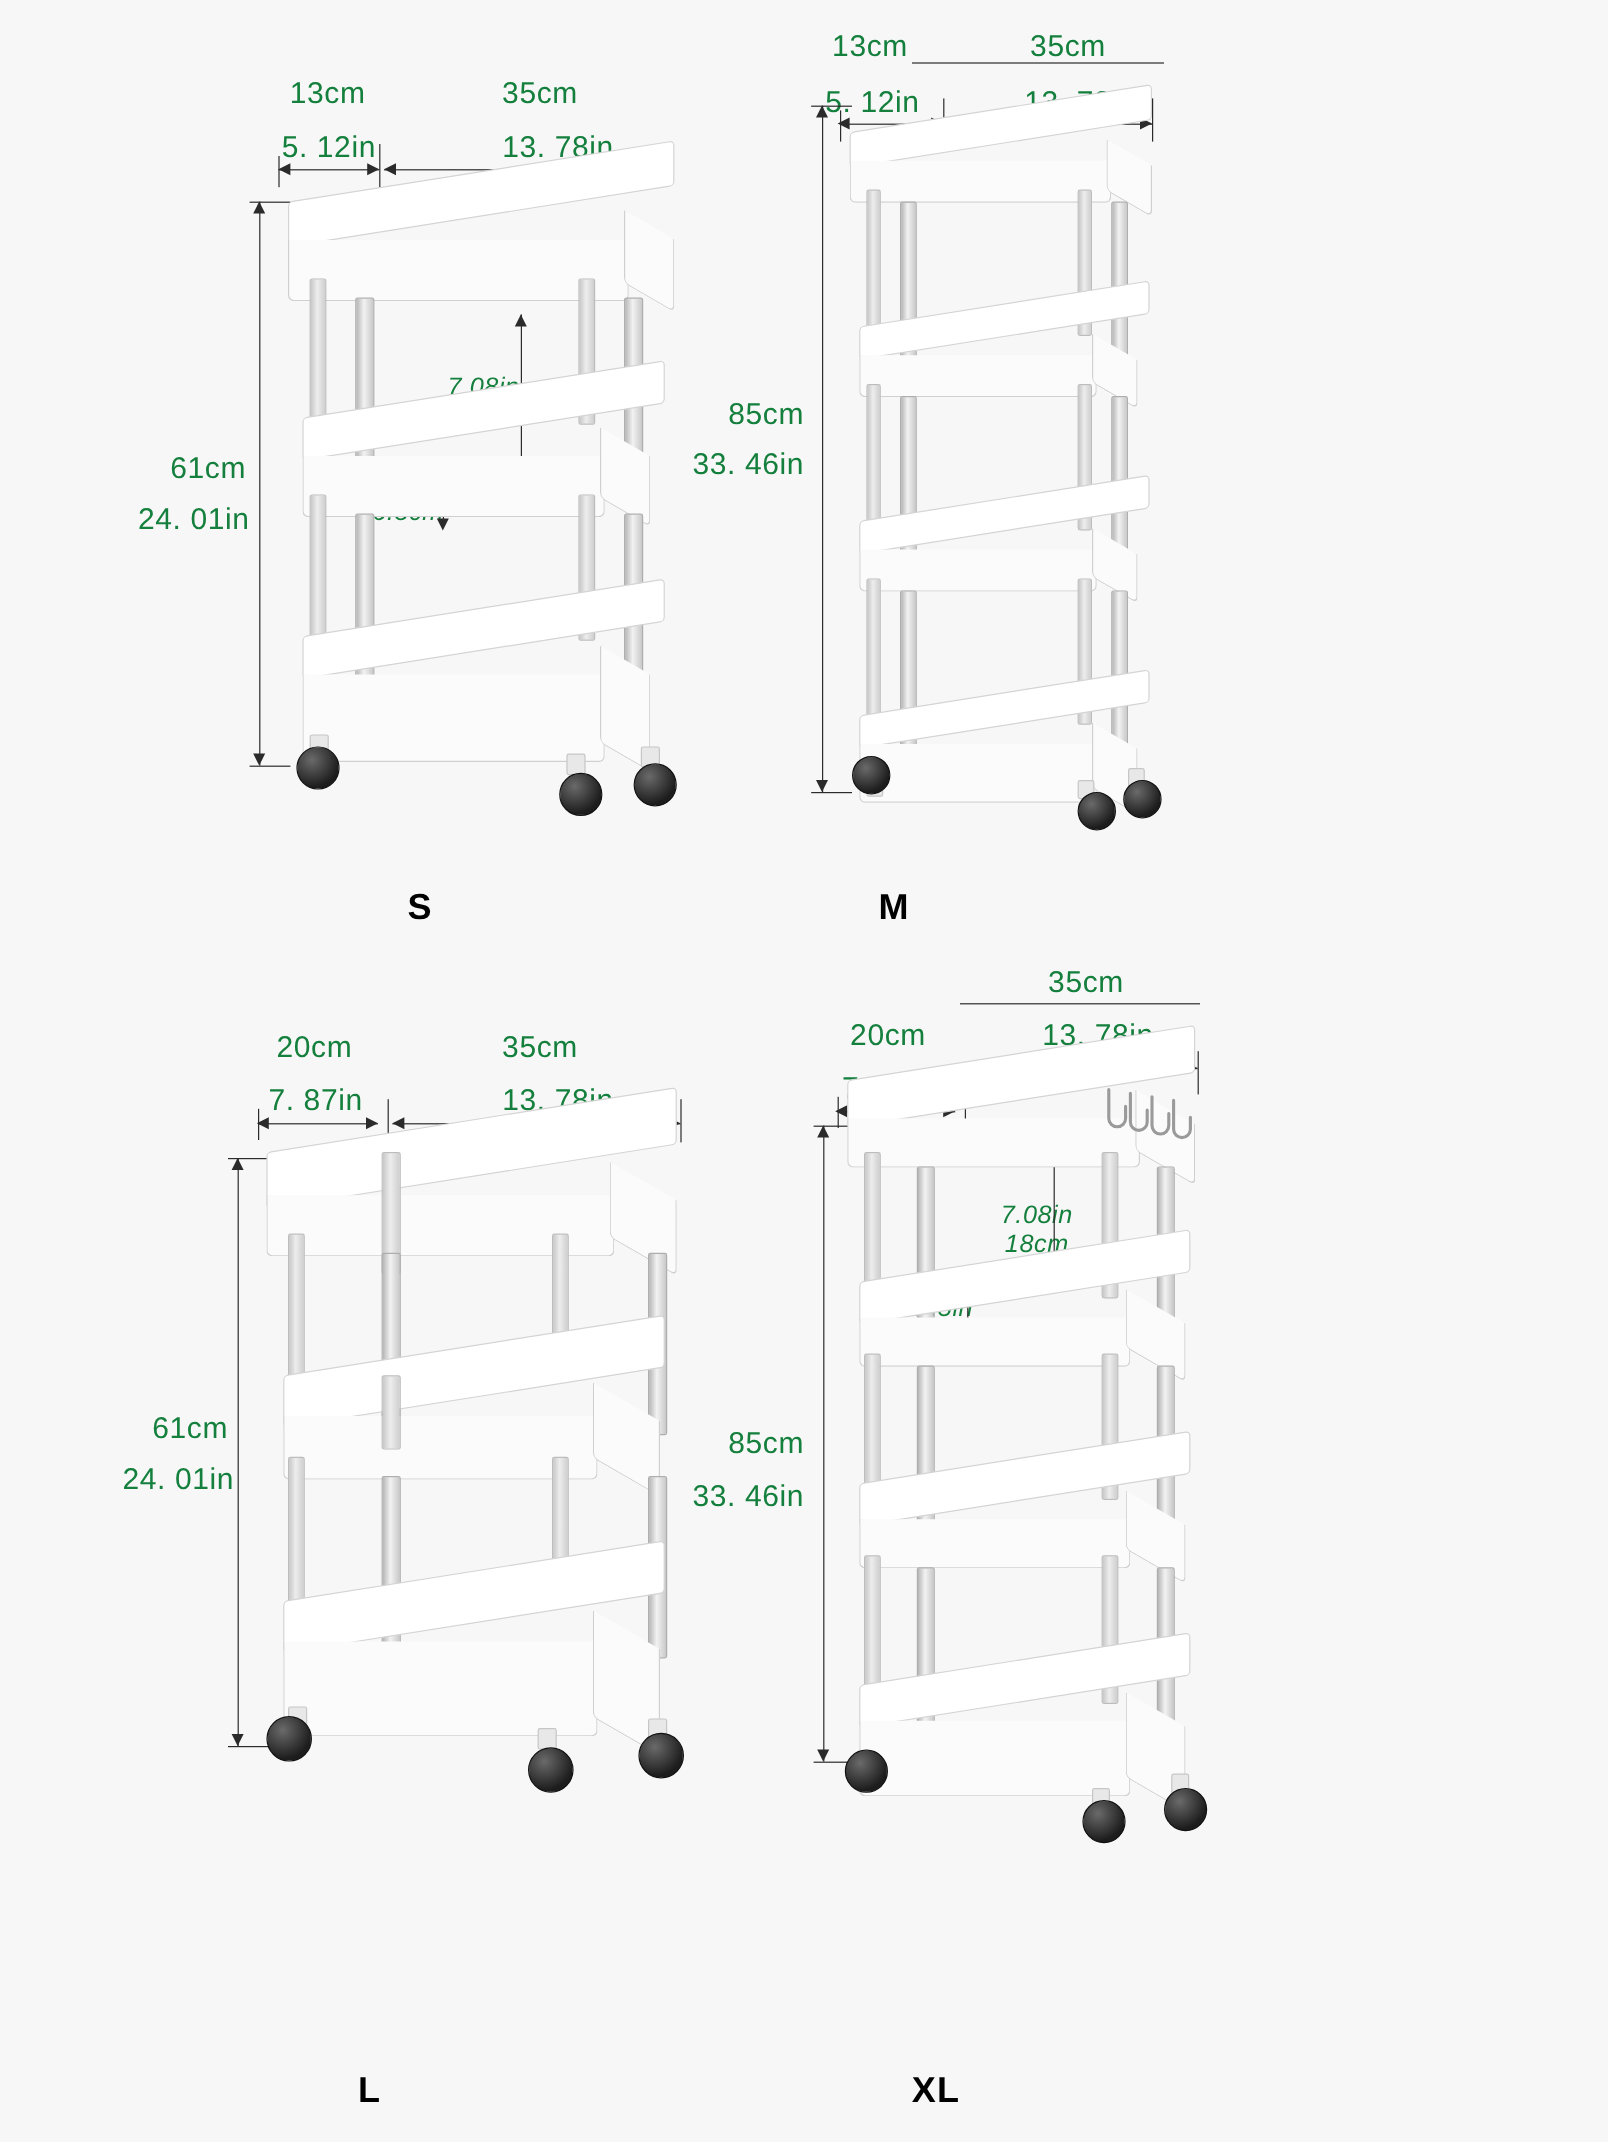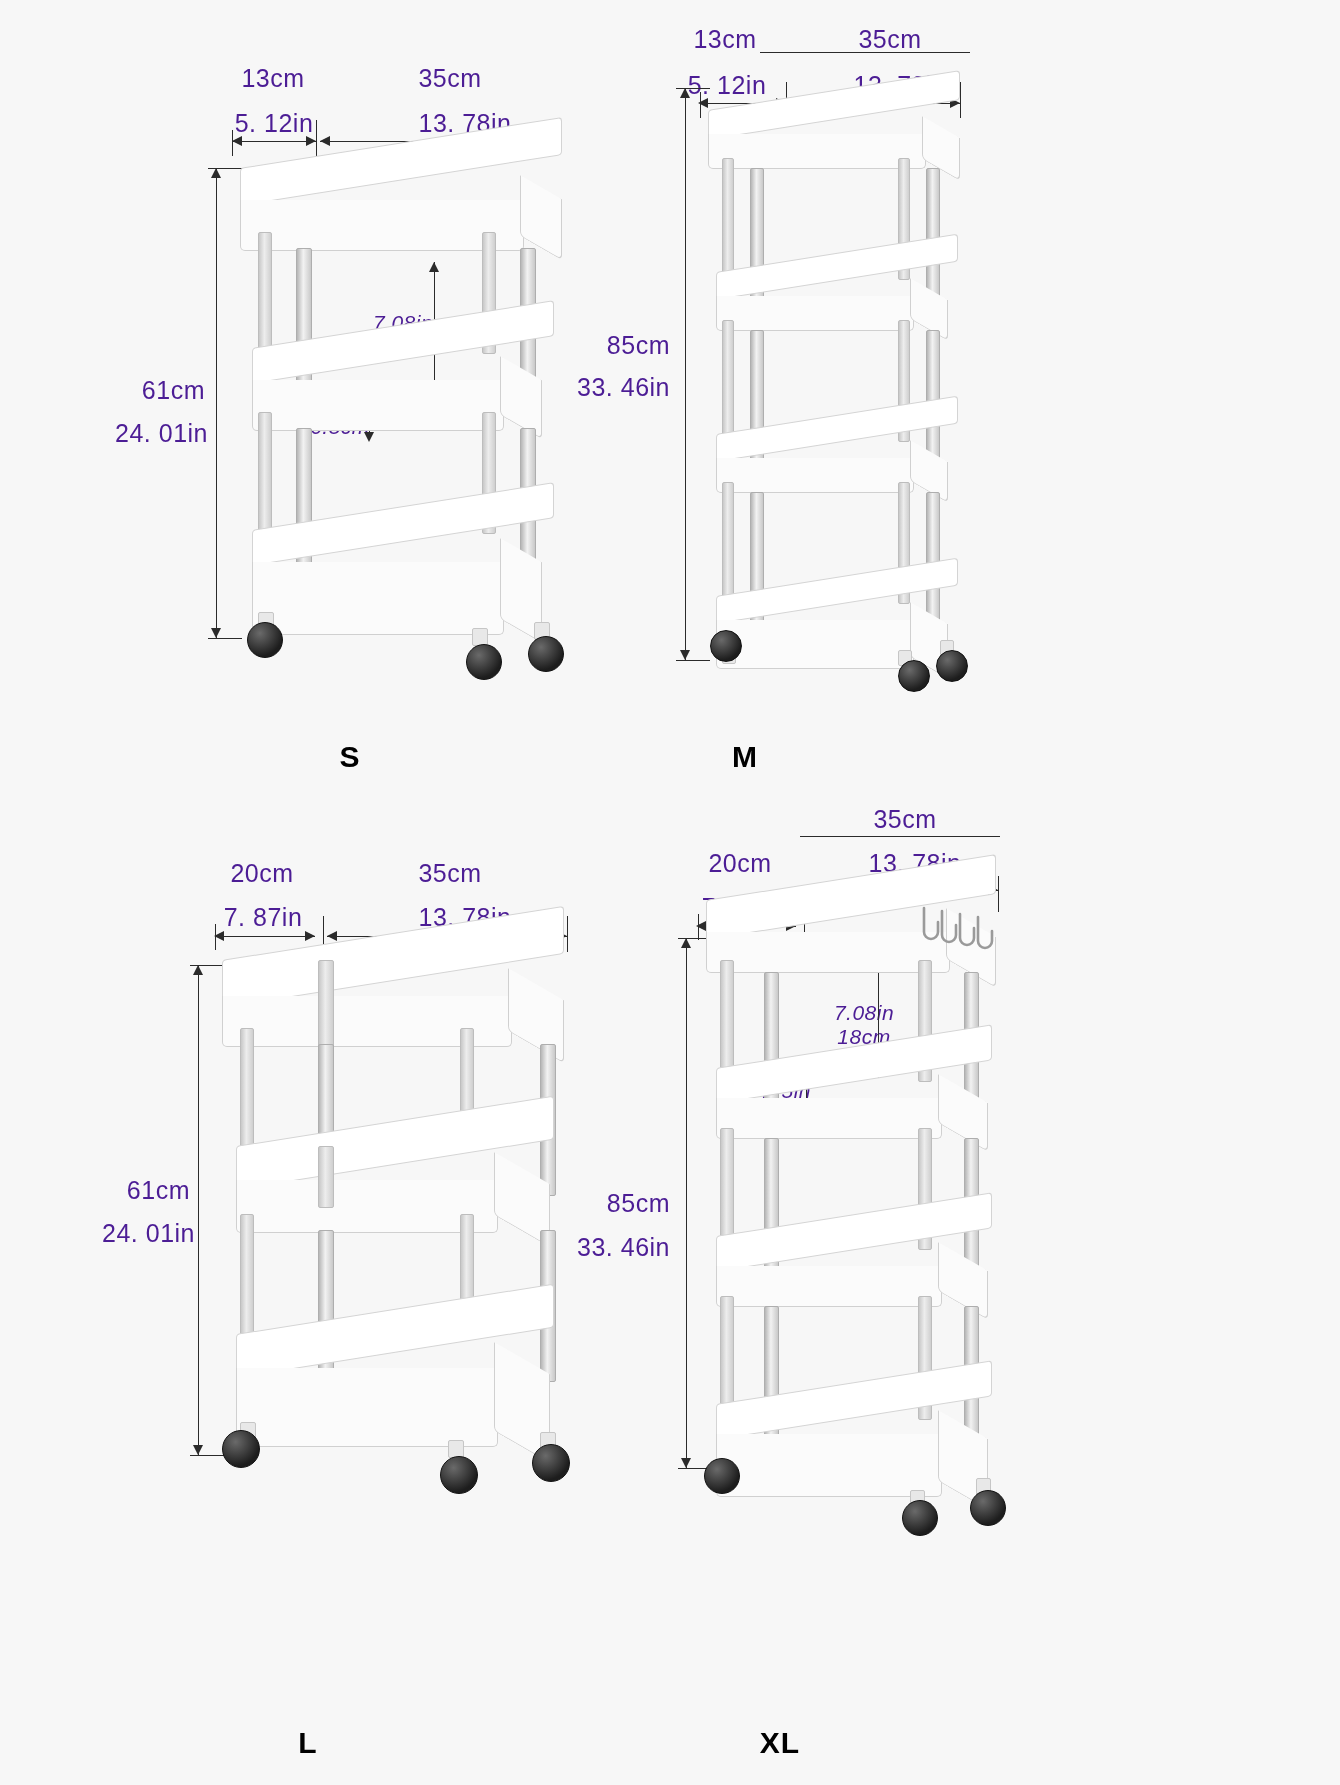--- a/index.html
+++ b/index.html
@@ -26,21 +26,21 @@
     position: absolute;
     font-weight: bold;
     font-size: 30px;
     letter-spacing: 1px;
     color: #000;
   }
   .dim-text {
     position: absolute;
     font-size: 25px;
     line-height: 1.22;
-    color: #4c1d95;
+    color: #15803d;
     white-space: nowrap;
     letter-spacing: 0.5px;
   }
   .dim-text.small {
     font-size: 21px;
     font-style: italic;
     line-height: 1.2;
   }
   .dim-text.center {
     text-align: center;

